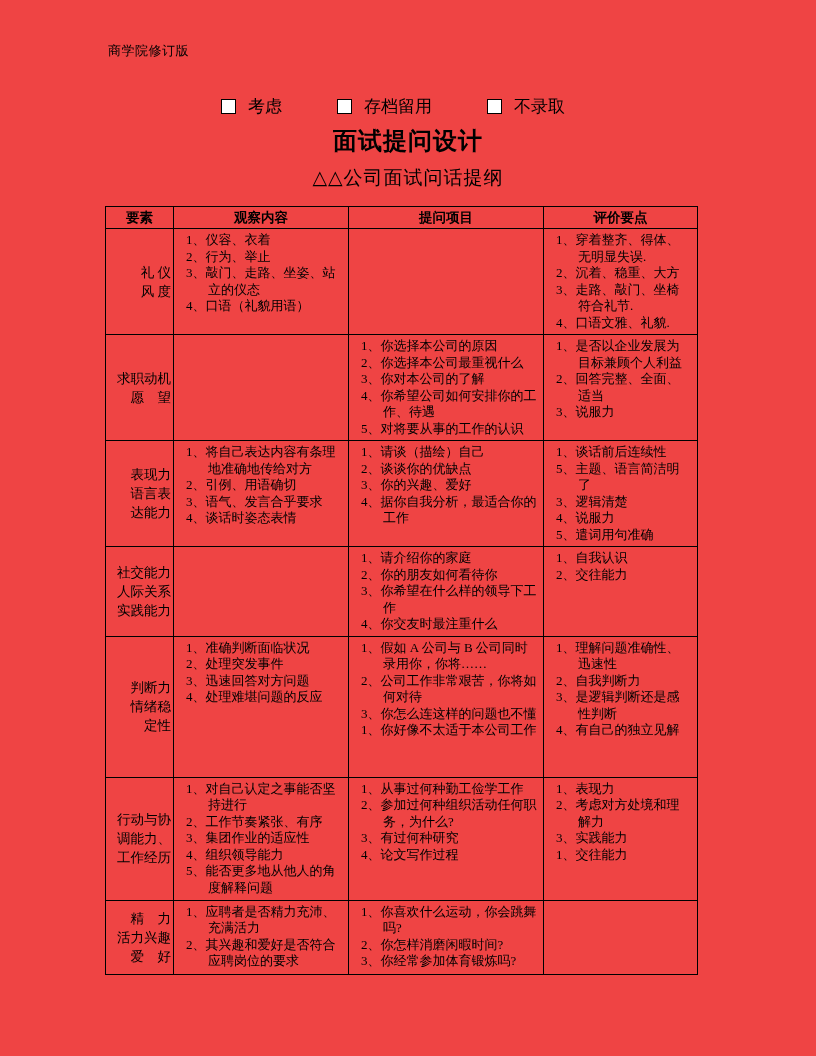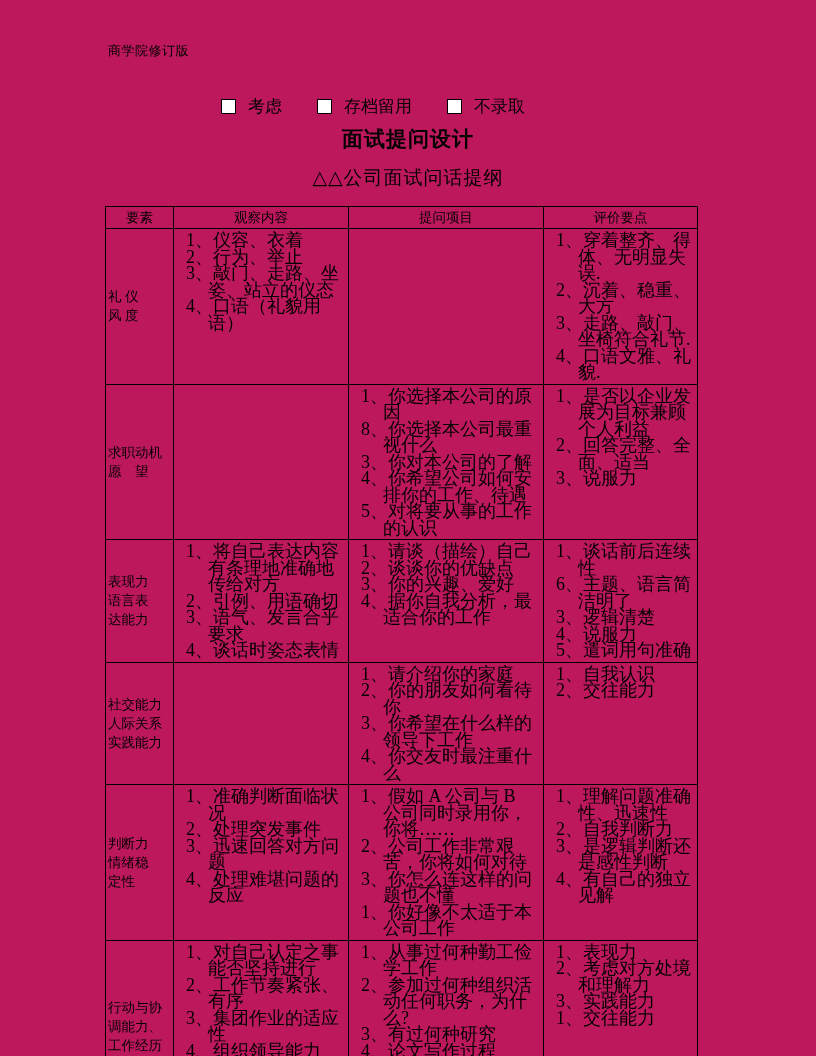--- a/index.html
+++ b/index.html
@@ -1,68 +1,68 @@
 <!DOCTYPE html>
 <html><head>
 <meta charset="utf-8">
 <style>
   html, body { margin: 0; padding: 0; background: #ffffff; }
   body {
     width: 816px; height: 1056px;
     font-family: "Liberation Serif", "DejaVu Serif", serif;
     color: #000;
   }
-  .page { position: relative; width: 816px; height: 1056px; background: #be185d; overflow: hidden; }
+  .page { position: relative; width: 816px; height: 1056px; background: #ef4444; overflow: hidden; }
 
   .doc-note {
     position: absolute; left: 108px; top: 42px;
     font-size: 13px; letter-spacing: 0.5px;
   }
 
   .checkbox-row {
     position: absolute; left: 197px; top: 95px;
-    display: flex; align-items: center; gap: 35px;
+    display: flex; align-items: center; gap: 55px;
     font-size: 17px;
     padding-left: 24px;
   }
   .checkbox-item { display: flex; align-items: center; gap: 12px; }
   .checkbox-box {
     display: inline-block; width: 15px; height: 15px;
     border: 1.6px solid #000; background: #fff; box-sizing: border-box;
   }
 
   .doc-title {
     position: absolute; left: 0; top: 125px; width: 816px;
-    text-align: center; font-weight: bold; font-size: 21px;
+    text-align: center; font-weight: bold; font-size: 24px;
     font-family: "Liberation Sans", "DejaVu Sans", sans-serif;
     letter-spacing: 1px;
   }
   .doc-subtitle {
     position: absolute; left: 0; top: 165px; width: 816px;
     text-align: center; font-size: 19px; letter-spacing: 1px;
   }
 
   table.grid {
     position: absolute; left: 105px; top: 206px;
     border-collapse: collapse; table-layout: fixed; width: 592px;
     border: 1.5px solid #000;
   }
   .grid col.c1 { width: 68px; }
   .grid col.c2 { width: 175px; }
   .grid col.c3 { width: 195px; }
   .grid col.c4 { width: 154px; }
 
   .grid th, .grid td { border: 1px solid #000; box-sizing: border-box; }
   .grid th {
-    height: 22px; font-size: 13.5px; font-weight: normal;
+    height: 22px; font-size: 13.5px; font-weight: bold;
     text-align: center; vertical-align: middle; padding: 1px 2px;
   }
-  .grid td { vertical-align: top; padding: 3px 6px 3px 12px; font-size: 18px; line-height: 16.5px; }
+  .grid td { vertical-align: top; padding: 3px 6px 3px 12px; font-size: 13px; line-height: 16.5px; }
   .grid td.factor-cell {
-    vertical-align: middle; text-align: left; padding: 2px 2px;
+    vertical-align: middle; text-align: right; padding: 2px 2px;
     font-size: 13.5px; line-height: 19px;
   }
   .item { padding-left: 22px; text-indent: -22px; }
 
   .grid tbody tr:nth-child(1) { height: 102px; }
   .grid tbody tr:nth-child(2) { height: 103px; }
   .grid tbody tr:nth-child(3) { height: 87px; }
   .grid tbody tr:nth-child(4) { height: 87px; }
   .grid tbody tr:nth-child(5) { height: 141px; }
   .grid tbody tr:nth-child(6) { height: 123px; }
@@ -129,21 +129,21 @@
           </td>
         </tr>
         <tr>
           <td class="factor-cell">
             <div>求职动机</div>
             <div>愿　望</div>
           </td>
           <td></td>
           <td>
             <div class="item">1、你选择本公司的原因</div>
-            <div class="item">8、你选择本公司最重视什么</div>
+            <div class="item">2、你选择本公司最重视什么</div>
             <div class="item">3、你对本公司的了解</div>
             <div class="item">4、你希望公司如何安排你的工作、待遇</div>
             <div class="item">5、对将要从事的工作的认识</div>
           </td>
           <td>
             <div class="item">1、是否以企业发展为目标兼顾个人利益</div>
             <div class="item">2、回答完整、全面、适当</div>
             <div class="item">3、说服力</div>
           </td>
         </tr>
@@ -160,21 +160,21 @@
             <div class="item">4、谈话时姿态表情</div>
           </td>
           <td>
             <div class="item">1、请谈（描绘）自己</div>
             <div class="item">2、谈谈你的优缺点</div>
             <div class="item">3、你的兴趣、爱好</div>
             <div class="item">4、据你自我分析，最适合你的工作</div>
           </td>
           <td>
             <div class="item">1、谈话前后连续性</div>
-            <div class="item">6、主题、语言简洁明了</div>
+            <div class="item">5、主题、语言简洁明了</div>
             <div class="item">3、逻辑清楚</div>
             <div class="item">4、说服力</div>
             <div class="item">5、遣词用句准确</div>
           </td>
         </tr>
         <tr>
           <td class="factor-cell">
             <div>社交能力</div>
             <div>人际关系</div>
             <div>实践能力</div>
@@ -235,16 +235,33 @@
             <div class="item">3、有过何种研究</div>
             <div class="item">4、论文写作过程</div>
           </td>
           <td>
             <div class="item">1、表现力</div>
             <div class="item">2、考虑对方处境和理解力</div>
             <div class="item">3、实践能力</div>
             <div class="item">1、交往能力</div>
           </td>
         </tr>
+        <tr>
+          <td class="factor-cell">
+            <div>精　力</div>
+            <div>活力兴趣</div>
+            <div>爱　好</div>
+          </td>
+          <td>
+            <div class="item">1、应聘者是否精力充沛、充满活力</div>
+            <div class="item">2、其兴趣和爱好是否符合应聘岗位的要求</div>
+          </td>
+          <td>
+            <div class="item">1、你喜欢什么运动，你会跳舞吗?</div>
+            <div class="item">2、你怎样消磨闲暇时间?</div>
+            <div class="item">3、你经常参加体育锻炼吗?</div>
+          </td>
+          <td></td>
+        </tr>
       </tbody>
   </table>
 
 </div>
 
 </body></html>

